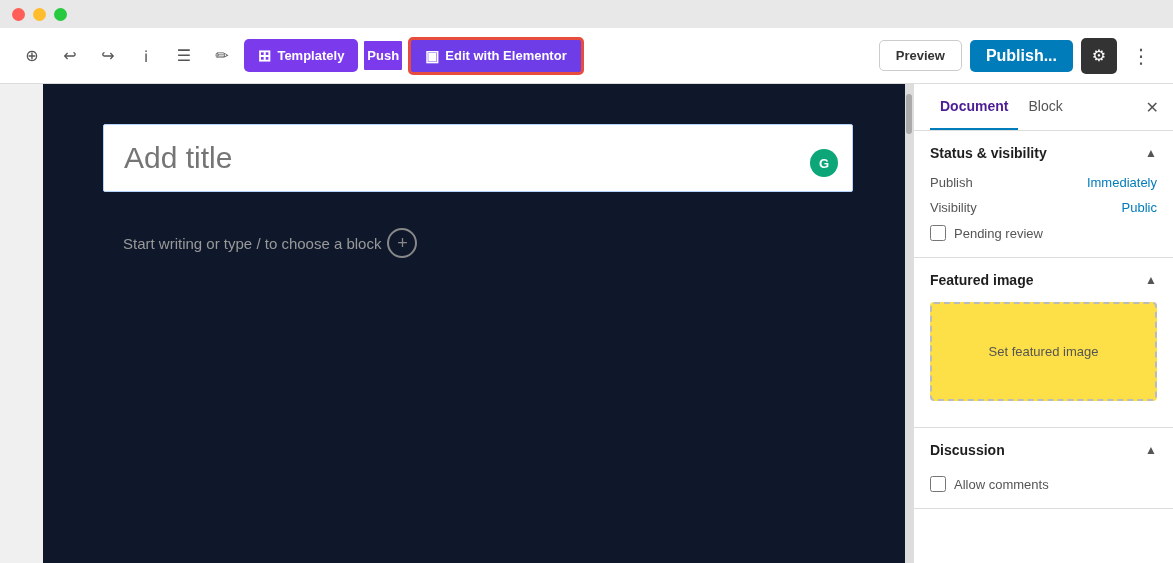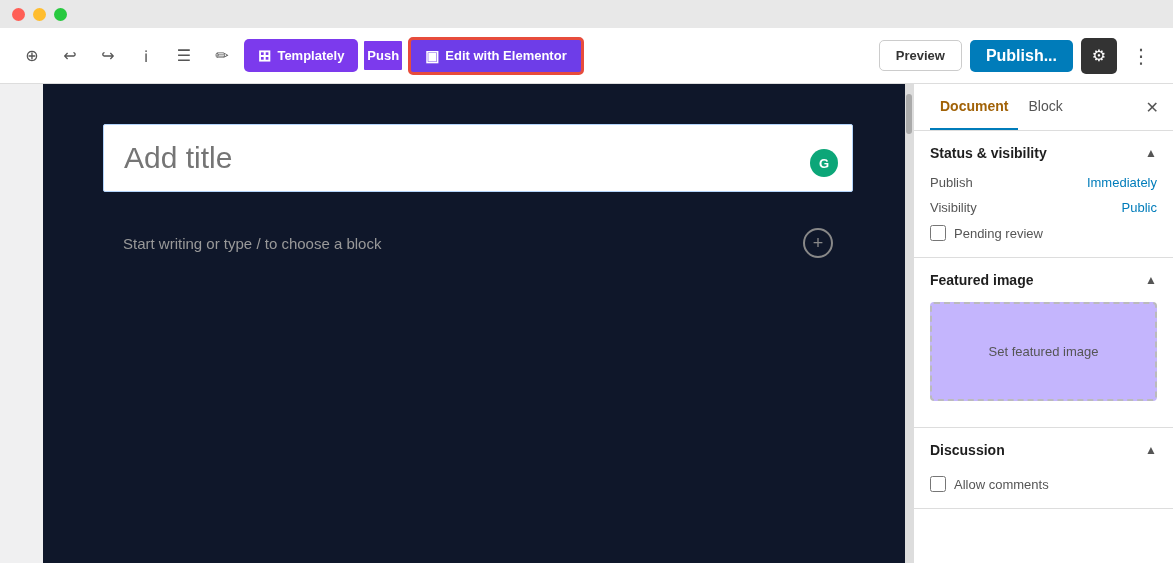--- a/index.html
+++ b/index.html
@@ -168,21 +168,22 @@
       color: #fff;
       font-size: 13px; font-weight: bold;
     }
 
     .content-area {
       padding: 20px;
       color: #999;
       font-size: 15px;
       display: flex;
       align-items: center;
-      justify-content: space-between;
+      justify-content: flex-start;
+      gap: 6px;
     }
     .add-block-btn {
       width: 30px; height: 30px;
       border: 2px solid #888;
       border-radius: 50%;
       background: transparent;
       cursor: pointer;
       display: flex; align-items: center; justify-content: center;
       color: #888;
       font-size: 18px;
@@ -206,21 +207,21 @@
       position: relative;
     }
     .sidebar-tab {
       padding: 14px 10px;
       font-size: 14px;
       cursor: pointer;
       color: #555;
       border-bottom: 2px solid transparent;
     }
     .sidebar-tab.active {
-      color: #a16207;
+      color: #4c1d95;
       border-bottom: 2px solid #007cba;
       font-weight: 600;
     }
     .sidebar-close {
       position: absolute; right: 14px;
       background: none; border: none;
       cursor: pointer;
       font-size: 16px;
       color: #555;
     }
@@ -269,21 +270,21 @@
     }
 
     .featured-image-box {
       border: 2px dashed #bbb;
       border-radius: 4px;
       padding: 40px 20px;
       text-align: center;
       cursor: pointer;
       color: #555;
       font-size: 13px;
-      background: #c4b5fd;
+      background: #fde047;
       margin: 0 0 10px;
     }
   </style>
 </head>
 <body>
 
 <div class="title-bar">
   <div class="traffic-light tl-red"></div>
   <div class="traffic-light tl-yellow"></div>
   <div class="traffic-light tl-green"></div>

